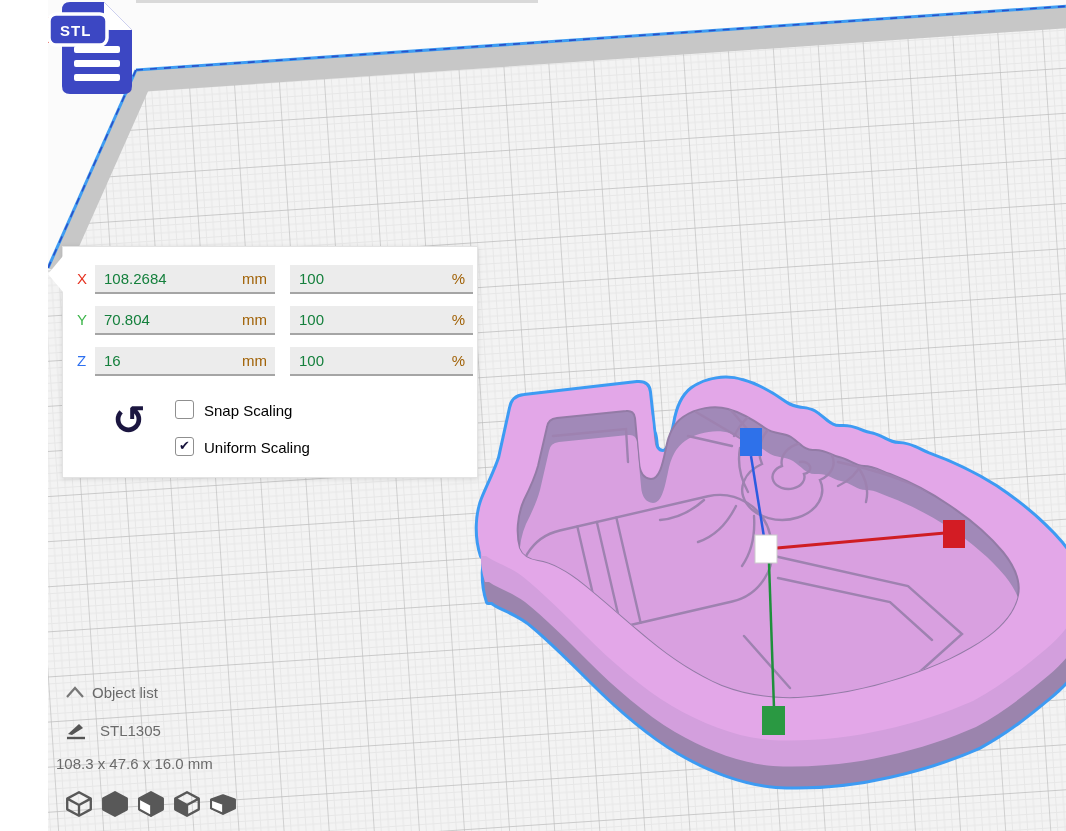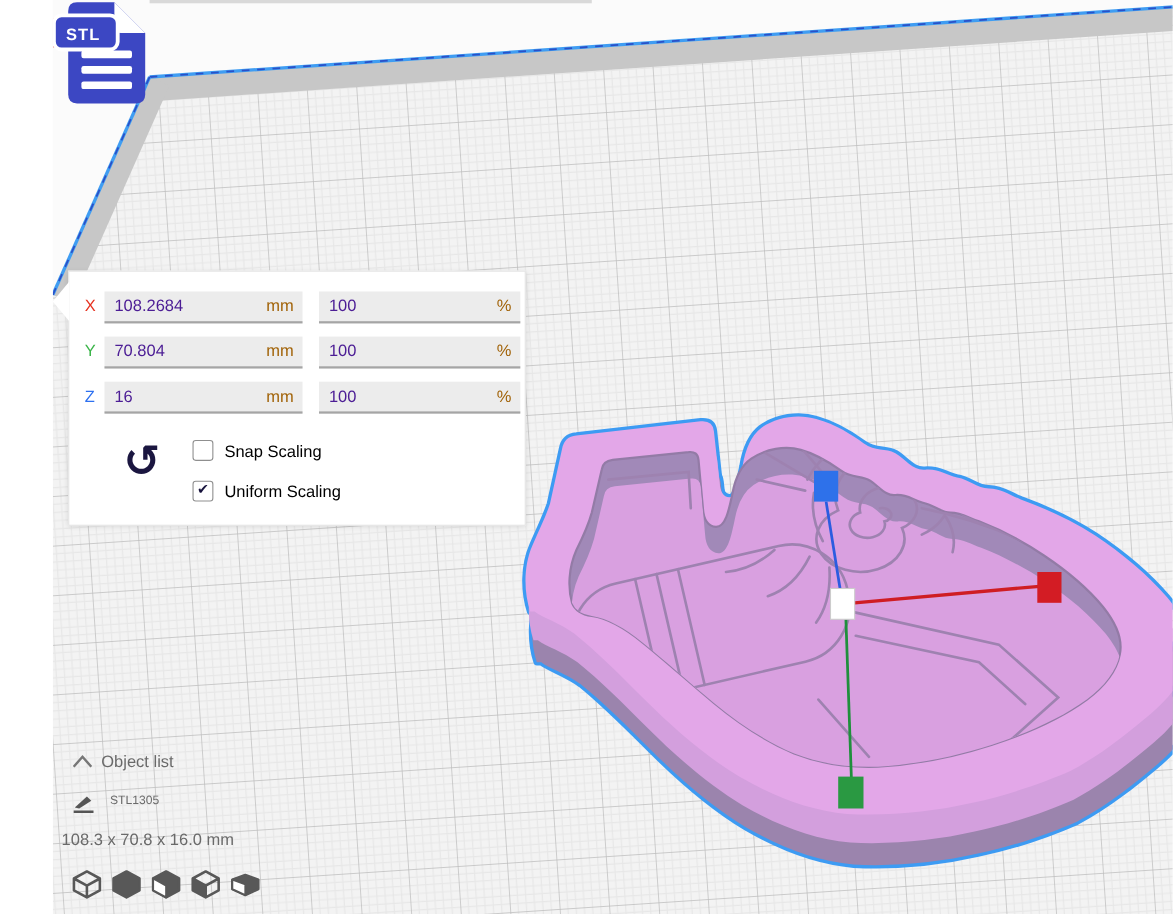--- a/index.html
+++ b/index.html
@@ -20,21 +20,21 @@
                box-shadow:0 1px 5px rgba(0,0,0,.12);}
   .panel-pointer{position:absolute;left:0;top:256px;width:0;height:0;z-index:7;
                  border-top:18px solid transparent;border-bottom:18px solid transparent;
                  border-right:15px solid #ffffff;}
   .scale-row{position:absolute;left:0;width:100%;height:29px;}
   .row-0{top:18px;}  .row-1{top:59px;}  .row-2{top:100px;}
   .axis-label{position:absolute;left:14px;top:5px;font-size:15px;}
   .sfield{position:absolute;top:0;height:29px;background:#ececec;
           border:none;border-bottom:2px solid #a5a5a5;}
   .sfield input{position:absolute;left:0;top:0;width:100%;height:100%;border:none;
-          background:transparent;padding:0 34px 1px 9px;font-size:15px;color:#4c1d95;
+          background:transparent;padding:0 34px 1px 9px;font-size:15px;color:#15803d;
           font-family:"Liberation Sans",sans-serif;outline:none;}
   .f-mm{left:32px;width:180px;}
   .f-pct{left:227px;width:183px;}
   .unit{position:absolute;right:8px;top:5px;font-size:15px;color:#a16207;pointer-events:none;}
   .reset-btn{position:absolute;left:44px;top:150px;width:44px;height:46px;border:none;
              background:transparent;cursor:pointer;color:#1b1640;
              font-family:"DejaVu Sans",sans-serif;font-size:40px;line-height:44px;
              font-weight:bold;padding:0;}
   .chk-row{position:absolute;left:112px;height:20px;}
   .chk-snap{top:153px;} .chk-uniform{top:190px;}
@@ -42,21 +42,21 @@
            border:1.5px solid #8f8f8f;border-radius:3px;cursor:pointer;
            font-family:"DejaVu Sans",sans-serif;font-size:13px;line-height:16px;
            text-align:center;color:#17123c;}
   .chk-label{position:absolute;left:29px;top:2px;font-size:15px;color:#000000;white-space:nowrap;}
 
   
   .obj-area{position:absolute;left:0;top:676px;z-index:5;color:#6a6a6a;}
   .chevron{position:absolute;left:16px;top:8px;width:22px;height:18px;cursor:pointer;}
   .obj-title{position:absolute;left:44px;top:8px;font-size:15px;white-space:nowrap;}
   .pencil{position:absolute;left:16px;top:42px;width:24px;height:24px;}
-  .obj-name{position:absolute;left:52px;top:46px;font-size:11px;white-space:nowrap;text-align:center;}
+  .obj-name{position:absolute;left:52px;top:46px;font-size:15px;white-space:nowrap;text-align:center;}
   .obj-dims{position:absolute;left:8px;top:79px;font-size:15px;white-space:nowrap;}
 
   .view-toolbar{position:absolute;left:14px;top:789px;width:220px;height:32px;z-index:5;}
   .vbtn{position:absolute;top:0;width:30px;height:30px;border:none;background:transparent;
         padding:0;cursor:pointer;}
 </style>
 </head>
 <body>
 
 <div class="stage">
@@ -193,21 +193,21 @@
   <div class="obj-area">
     <svg class="chevron" viewBox="0 0 22 18">
       <polyline points="3,13 11,4 19,13" fill="none" stroke="#777777" stroke-width="2.2"></polyline>
     </svg>
     <span class="obj-title">Object list</span>
     <svg class="pencil" viewBox="0 0 24 24">
       <polygon points="4,16 15,6 19,10 8,17" fill="#555555"></polygon>
       <line x1="3" y1="20" x2="21" y2="20" stroke="#555555" stroke-width="2.4"></line>
     </svg>
     <span class="obj-name">STL1305</span>
-    <span class="obj-dims">108.3 x 70.8 x 16.0 mm</span>
+    <span class="obj-dims">108.3 x 47.6 x 16.0 mm</span>
   </div>
 
   <div class="view-toolbar">
     <button class="vbtn" style="left:2px">
       <svg viewBox="0 0 28 28" width="30" height="30">
         <path d="M14,3 L25,9 V19 L14,25 L3,19 V9 Z M3,9 L14,15 L25,9 M14,15 V25" fill="none" stroke="#585858" stroke-width="2.2" stroke-linejoin="round"></path>
       </svg>
     </button>
     <button class="vbtn" style="left:38px">
       <svg viewBox="0 0 28 28" width="30" height="30">

